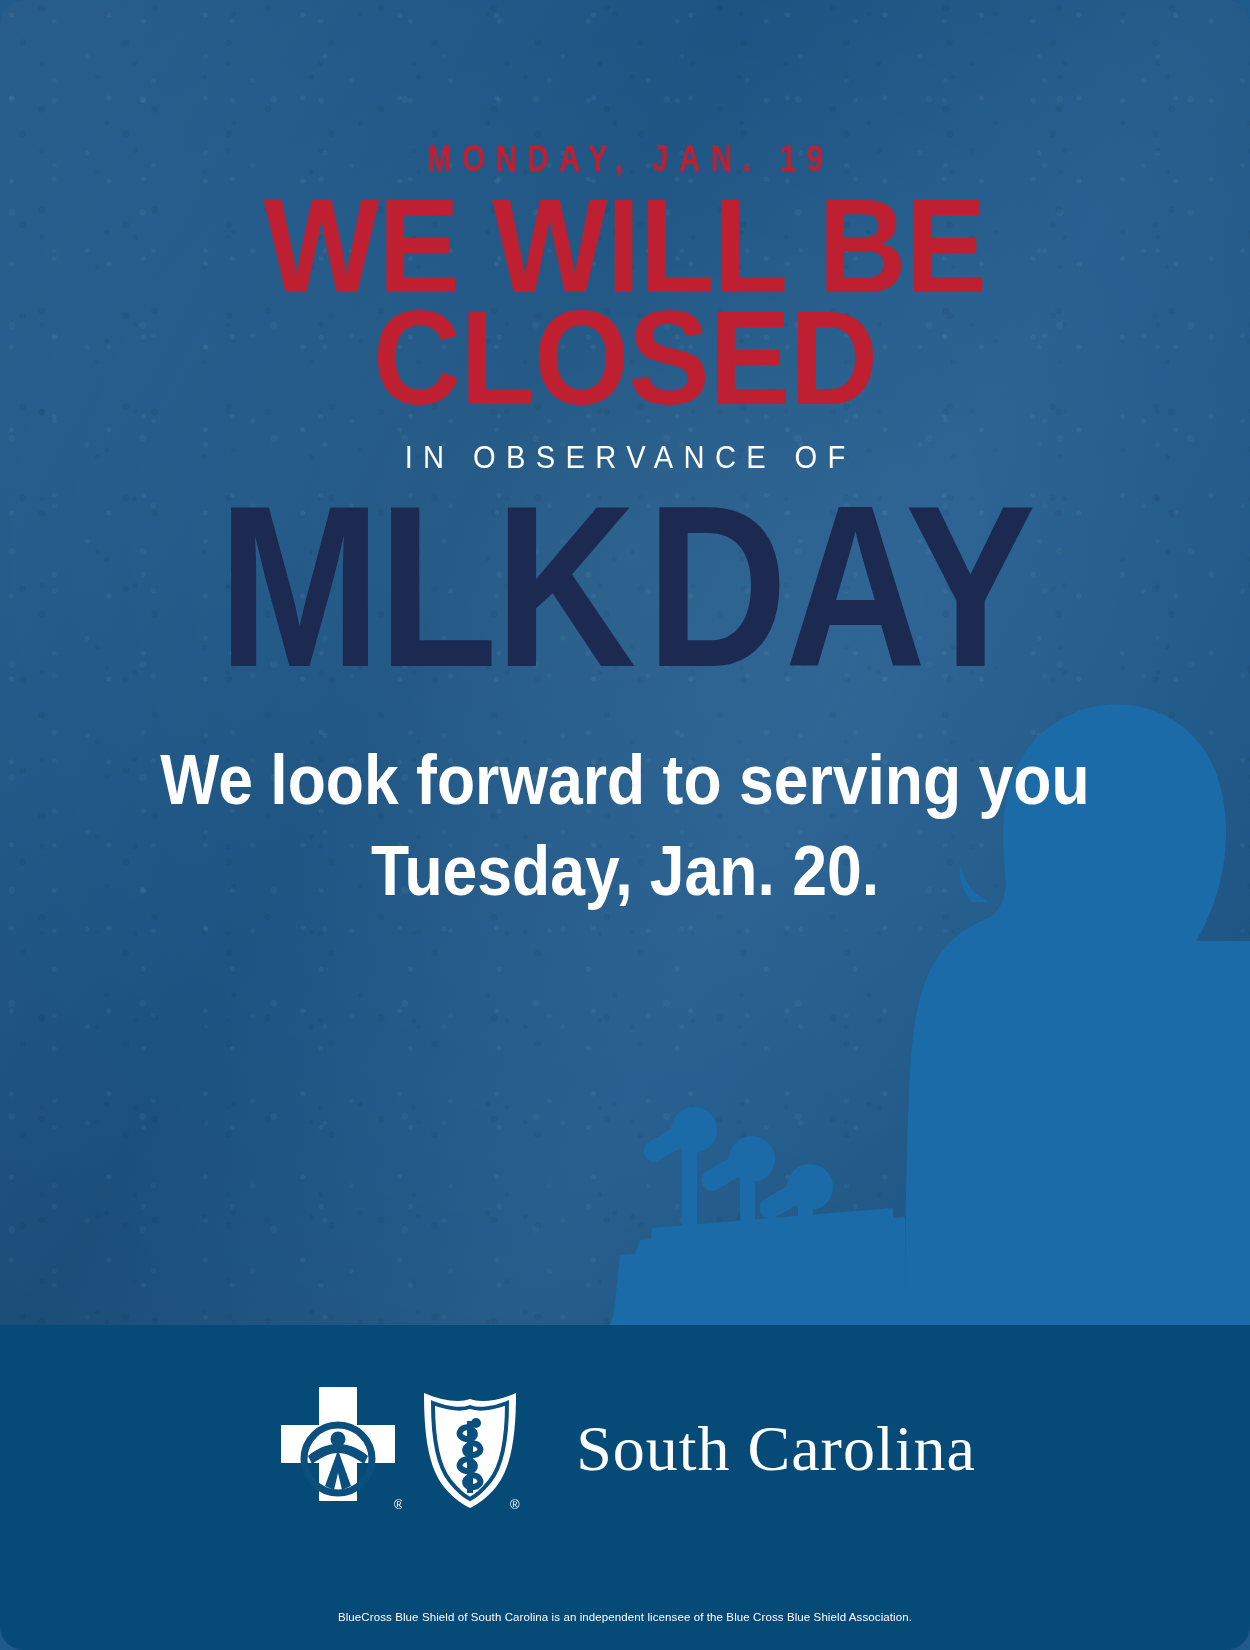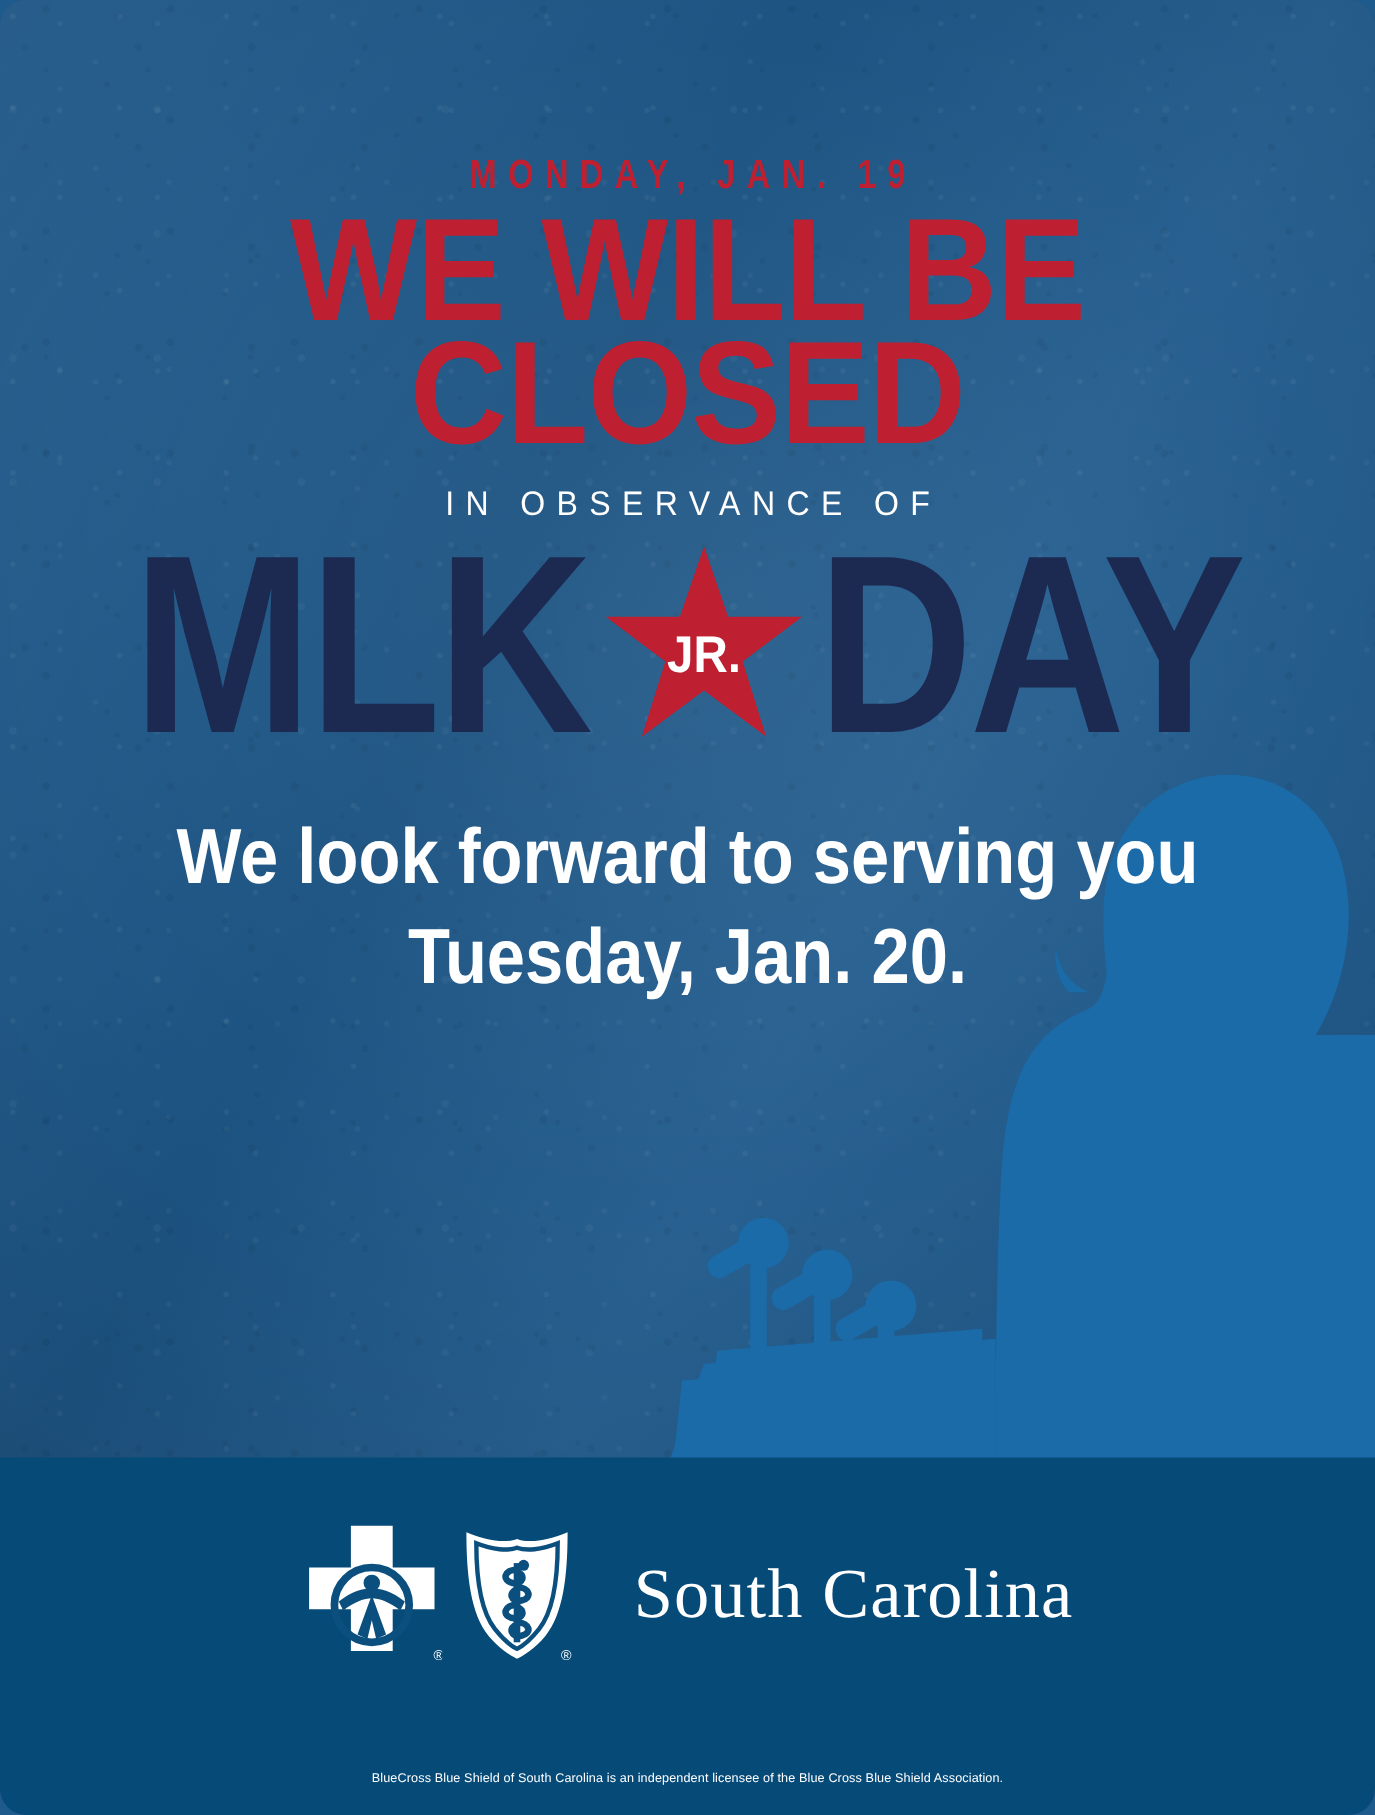--- a/index.html
+++ b/index.html
@@ -210,26 +210,20 @@
 
     <div class="eyebrow">MONDAY, JAN. 19</div>
 
     <div class="headline">WE WILL BE CLOSED</div>
 
     <div class="observance">IN OBSERVANCE OF</div>
 
     <div class="mlkrow">
       <span class="mlk-word mlk-left">MLK</span>
 
-      <span class="star-wrap">
-        <svg width="186" height="186" viewBox="0 0 100 100">
-          <polygon points="50,2 61.8,36.4 98,36.4 68.9,58.2 80.4,95 50,72.4 19.6,95 31.1,58.2 2,36.4 38.2,36.4" fill="#be2031"></polygon>
-        </svg>
-        <span class="star-jr">JR.</span>
-      </span>
 
       <span class="mlk-word mlk-right">DAY</span>
     </div>
 
     <div class="message">
       <div>We look forward to serving you</div>
       <div>Tuesday, Jan. 20.</div>
     </div>
 
   </div>

